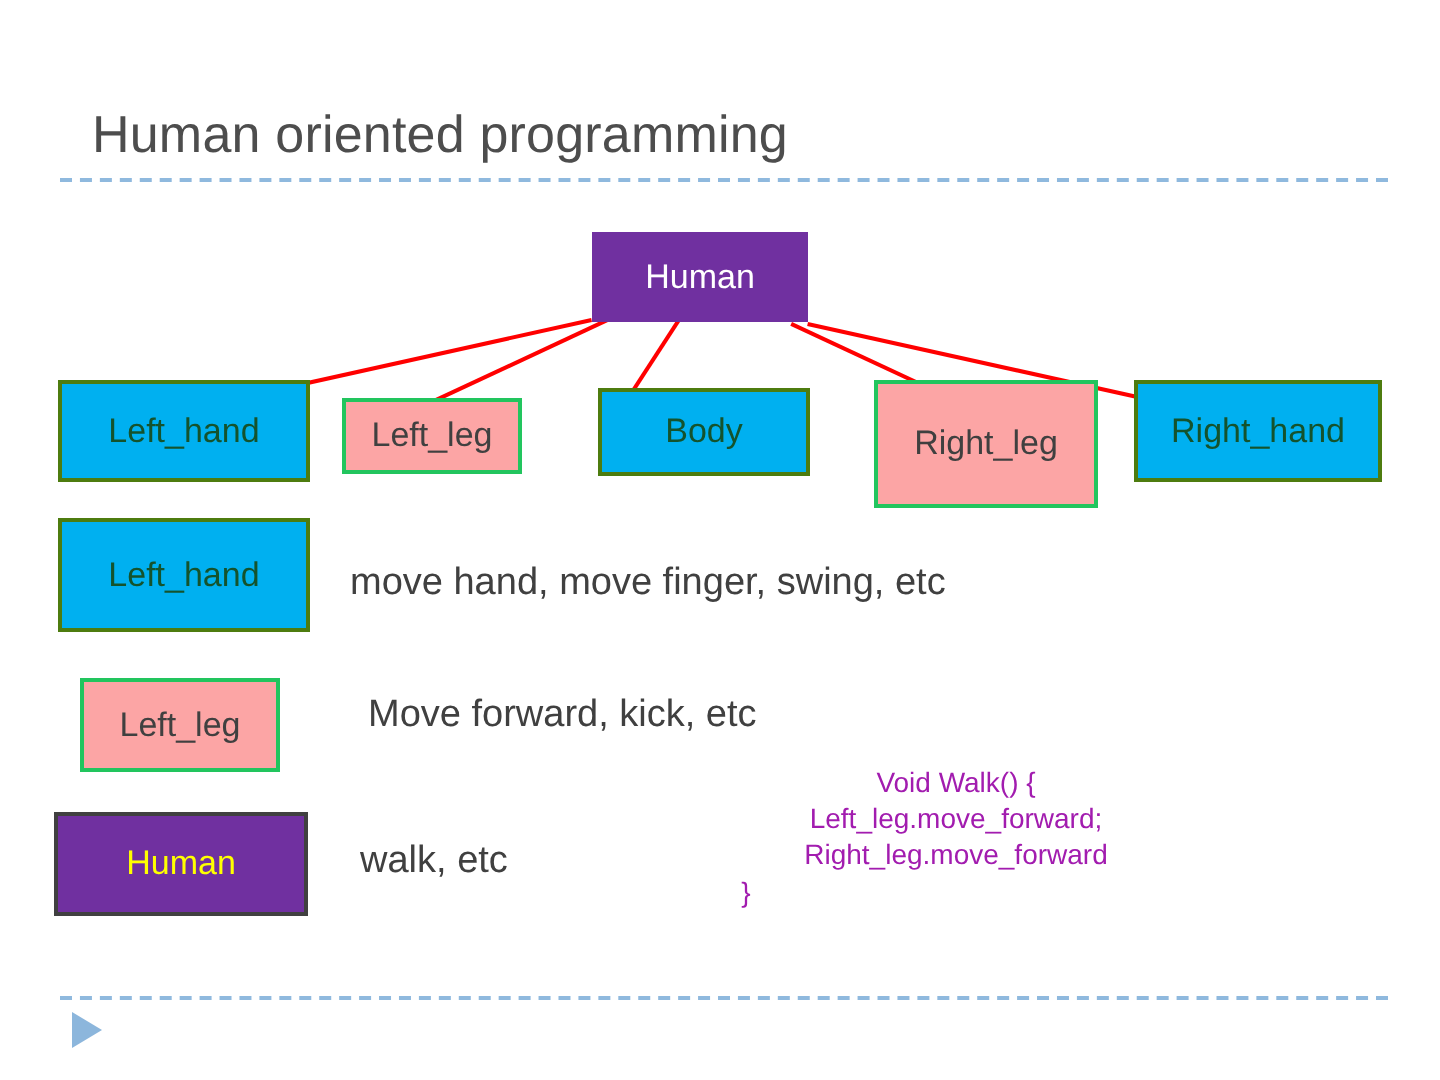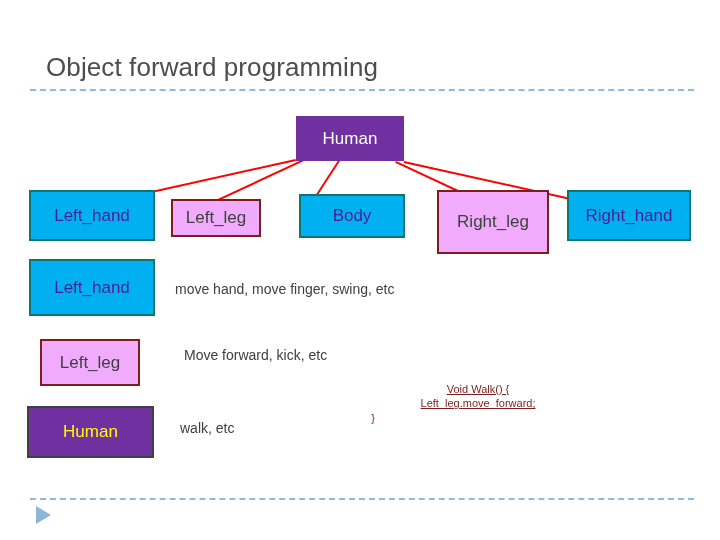--- a/index.html
+++ b/index.html
@@ -74,58 +74,57 @@
     line-height: 1.12;
   }
   .box-human-top {
     background: #7030a0;
     color: #ffffff;
     border: 1px solid #7030a0;
     font-size: 17px;
   }
   .box-cyan {
     background: #00b0f0;
-    color: #4c1d95;
-    border: 2px solid #0f766e;
+    color: #14532d;
+    border: 2px solid #4d7c0f;
     font-size: 17px;
   }
   .box-yellow {
-    background: #f0abfc;
+    background: #fca5a5;
     color: #404040;
-    border: 2px solid #7f1d1d;
+    border: 2px solid #22c55e;
     font-size: 17px;
   }
   .box-purple {
     background: #7030a0;
     color: #ffff00;
     border: 2px solid #404040;
     font-size: 17px;
   }
   
   .text-item {
     position: absolute;
     color: #404040;
-    font-size: 14px;
+    font-size: 19px;
     white-space: nowrap;
   }
   .code-block {
     position: absolute;
-    color: #7f1d1d;
-    font-size: 11px;
+    color: #a21caf;
+    font-size: 14px;
     text-align: center;
     line-height: 1.30;
-    text-decoration: underline;
   }
 </style>
 </head>
 <body>
 
 <div class="slide">
 
-  <div class="title">Object forward programming</div>
+  <div class="title">Human oriented programming</div>
   <div class="title-rule"></div>
 
   <div class="line" style="left:296px; top:161px; width:212px; transform: rotate(167.5deg);"></div>
   <div class="line" style="left:304px; top:161px; width:102px; transform: rotate(155deg);"></div>
   <div class="line" style="left:340px; top:161px; width:48px; transform: rotate(123deg);"></div>
   <div class="line" style="left:396px; top:161px; width:102px; transform: rotate(25deg);"></div>
   <div class="line" style="left:404px; top:161px; width:218px; transform: rotate(12.5deg);"></div>
 
   <div class="box box-human-top" style="left:296px; top:116px; width:108px; height:45px;">
     <span>Human</span>
@@ -162,19 +161,20 @@
   <div class="text-item" style="left:184px; top:347px;">Move forward, kick, etc</div>
 
   <div class="box box-purple" style="left:27px; top:406px; width:127px; height:52px;">
     <span>Human</span>
   </div>
   <div class="text-item" style="left:180px; top:420px;">walk, etc</div>
 
   <div class="code-block" style="left:313px; top:382px; width:330px;">
     <div>Void Walk() {</div>
     <div>Left_leg.move_forward;</div>
+    <div>Right_leg.move_forward</div>
     <div style="text-align:center; margin-left:-210px;">}</div>
   </div>
 
   <div class="footer-rule"></div>
   <div class="footer-arrow"></div>
 
 </div>
 
 </body></html>

